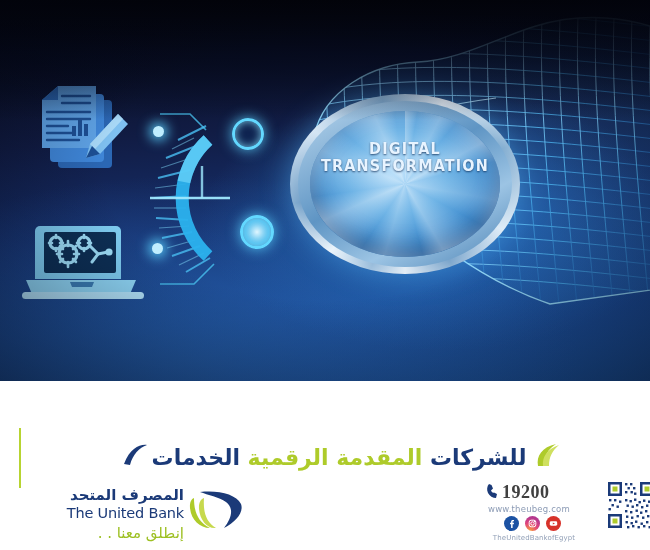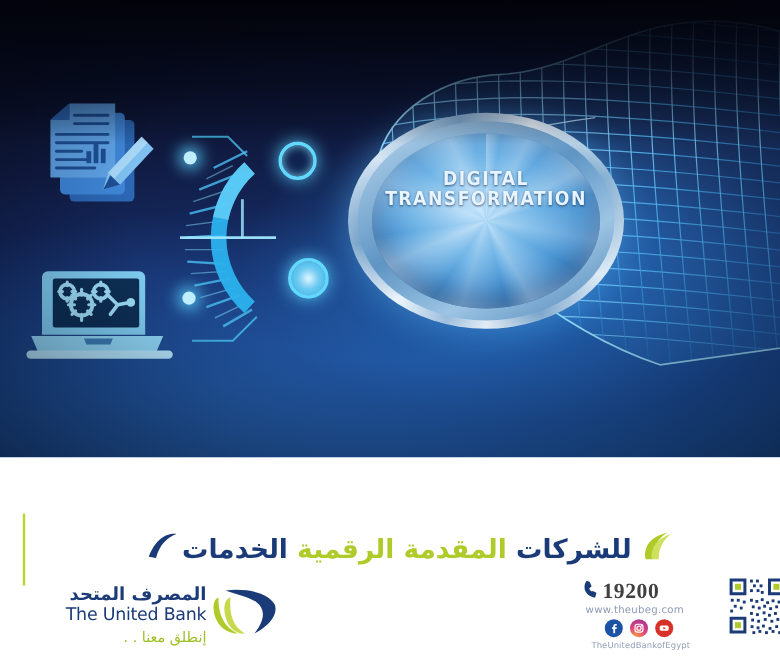--- a/index.html
+++ b/index.html
@@ -90,26 +90,26 @@
   .edge-l{position:absolute;left:3px;top:0;width:2px;height:60px;background:#b7d431;}
   .edge-r{position:absolute;right:3px;top:0;width:2px;height:60px;background:#e9eef5;}
 
   .headline{position:absolute;left:0;right:0;top:14px;text-align:center;
       direction:rtl;white-space:nowrap;font-size:22px;font-weight:bold;}
   .headline .blue{color:#1b3a78;}
   .headline .green{color:#aecb2a;}
   .headline .mark{display:inline-block;vertical-align:-3px;margin-right:-4px;}
 
   
-  .logo{position:absolute;left:16px;top:60px;width:200px;height:56px;}
+  .logo{position:absolute;left:28px;top:60px;width:200px;height:56px;}
   .logo-mark{position:absolute;right:0;top:0;width:56px;height:44px;}
   .logo-txt{position:absolute;right:60px;top:0;text-align:right;width:138px;}
   .logo-ar{color:#1b3a78;font-size:15px;font-weight:bold;direction:rtl;line-height:1.05;}
   .logo-en{color:#1b3a78;font-size:14.5px;font-weight:normal;letter-spacing:-.2px;line-height:1.25;}
-  .logo-tag{color:#9dc022;font-size:12px;direction:rtl;margin-top:2px;line-height:1.2;}
+  .logo-tag{color:#9dc022;font-size:15px;direction:rtl;margin-top:2px;line-height:1.2;}
 
   
   .contact{position:absolute;right:10px;top:52px;width:170px;height:66px;}
   .phone{position:absolute;left:0;top:2px;display:flex;align-items:center;gap:2px;}
   .phone-num{color:#404040;font-size:18px;font-weight:bold;letter-spacing:.5px;
       font-family:Liberation Serif, serif;}
   .site{position:absolute;left:2px;top:24px;color:#8c9bb5;font-size:8.5px;letter-spacing:.2px;}
   .socials{position:absolute;left:18px;top:36px;display:flex;gap:6px;}
   .sbtn{width:15px;height:15px;border-radius:50%;display:flex;align-items:center;
       justify-content:center;color:#fff;}

